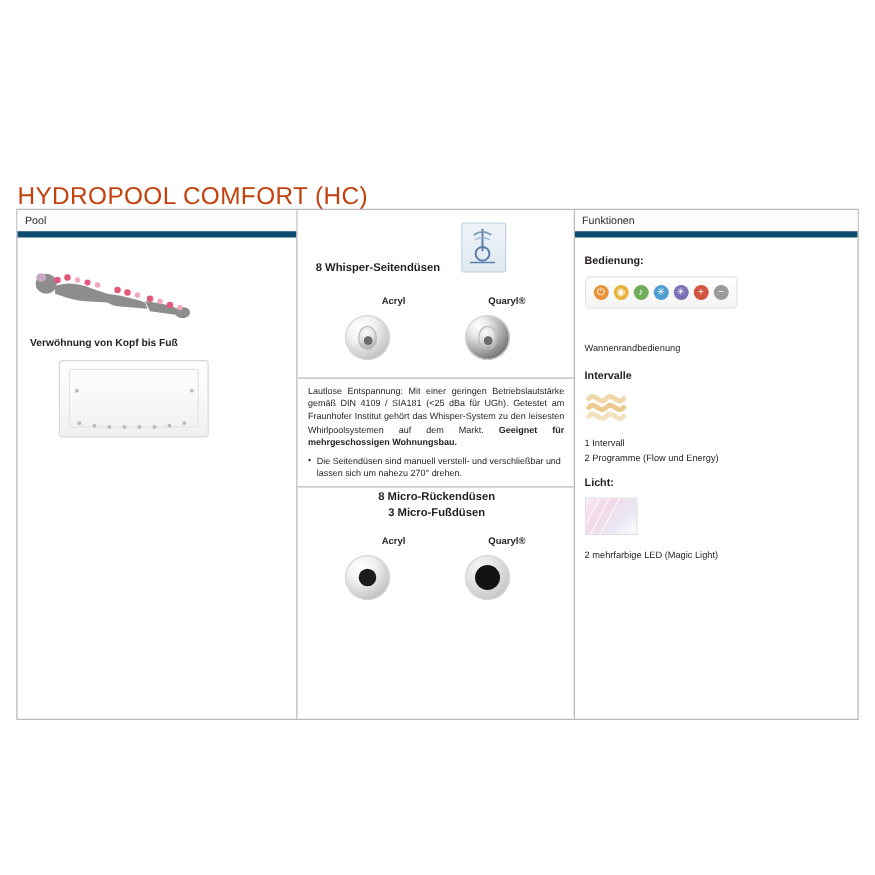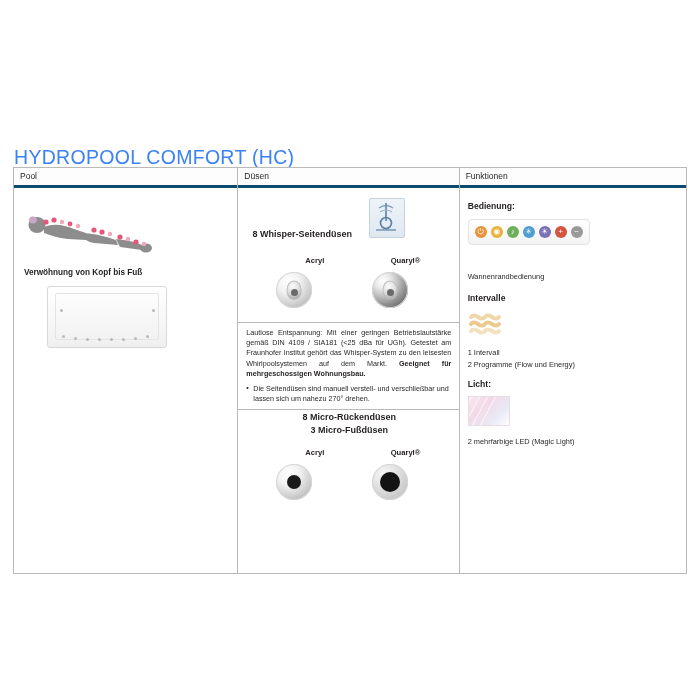--- a/index.html
+++ b/index.html
@@ -19,21 +19,21 @@
     position: absolute;
     left: 0; top: 0;
     width: 700px; height: 700px;
   }
   .title {
     position: absolute;
     left: 14px;
     top: 133px;
     font-size: 19.5px;
     letter-spacing: 0.3px;
-    color: #3b82f6;
+    color: #c2410c;
     font-weight: normal;
     font-family: "Liberation Sans", sans-serif;
   }
   .table {
     position: absolute;
     left: 13px;
     top: 167px;
     width: 674px;
     border: 1px solid #b9b9b9;
     box-sizing: border-box;
@@ -47,21 +47,21 @@
   }
   .col-pool { width: 225px; border-right: 1px solid #b9b9b9; }
   .col-duesen { width: 222px; border-right: 1px solid #b9b9b9; }
   .col-funktionen { width: 227px; }
 
   .colhead {
     height: 17px;
     line-height: 17px;
     padding-left: 6px;
     font-size: 8.5px;
-    border-bottom: 3px solid #0c4a6e;
+    border-bottom: 5px solid #0c4a6e;
     background: #fdfdfd;
     color: #231f20;
   }
   .cell-body {
     position: relative;
   }
   .col-pool .cell-body { height: 385px; }
   .col-duesen .cell-body { height: 385px; }
   .col-funktionen .cell-body { height: 385px; }
 
@@ -305,21 +305,20 @@
             <div class="jet" style="left:98px; top:48px;"></div>
             <div class="jet" style="left:12px; top:22px;"></div>
             <div class="jet" style="left:104px; top:22px;"></div>
           </div>
         </div>
 
       </div>
     </div>
 
     <div class="col col-duesen">
-      <div class="colhead">Düsen</div>
       <div class="cell-body">
 
         <div style="position:absolute; left:0; top:0; width:100%;">
 
           <div class="whisper-badge" style="left:131px; top:10px;">
             <svg width="32" height="36" viewBox="0 0 32 36">
               <rect x="0" y="0" width="32" height="36" fill="none"></rect>
               <path d="M16 4 L16 22" stroke="#5a7fa6" stroke-width="1.6"></path>
               <circle cx="16" cy="24" r="5.5" fill="none" stroke="#5a7fa6" stroke-width="1.6"></circle>
               <path d="M9 9 Q16 4 23 9" fill="none" stroke="#7b9dbd" stroke-width="1.4"></path>

